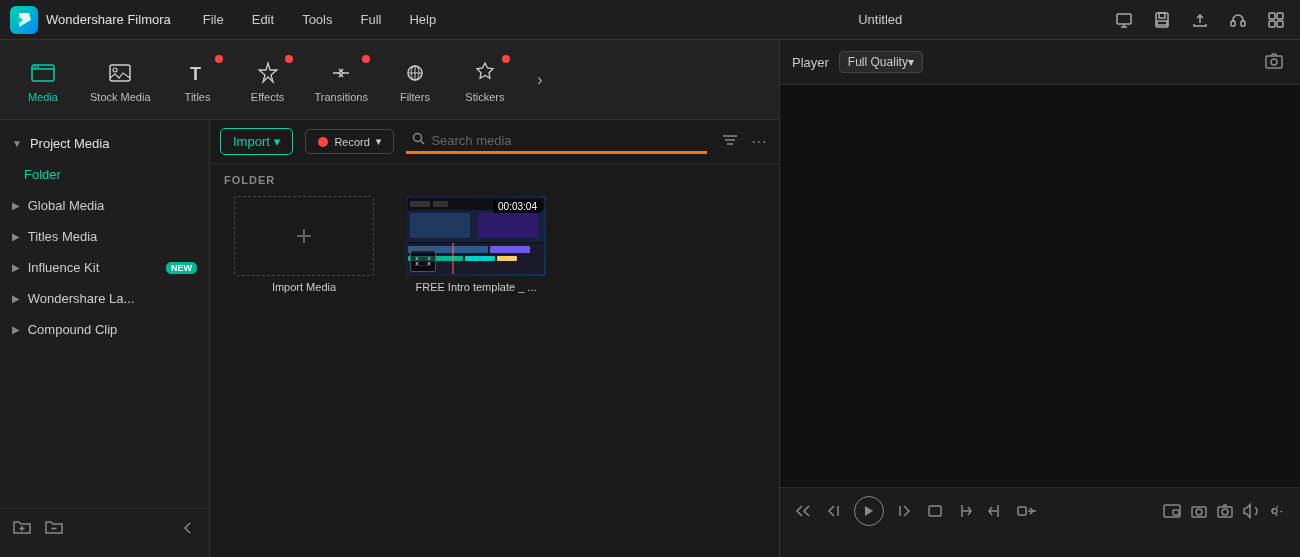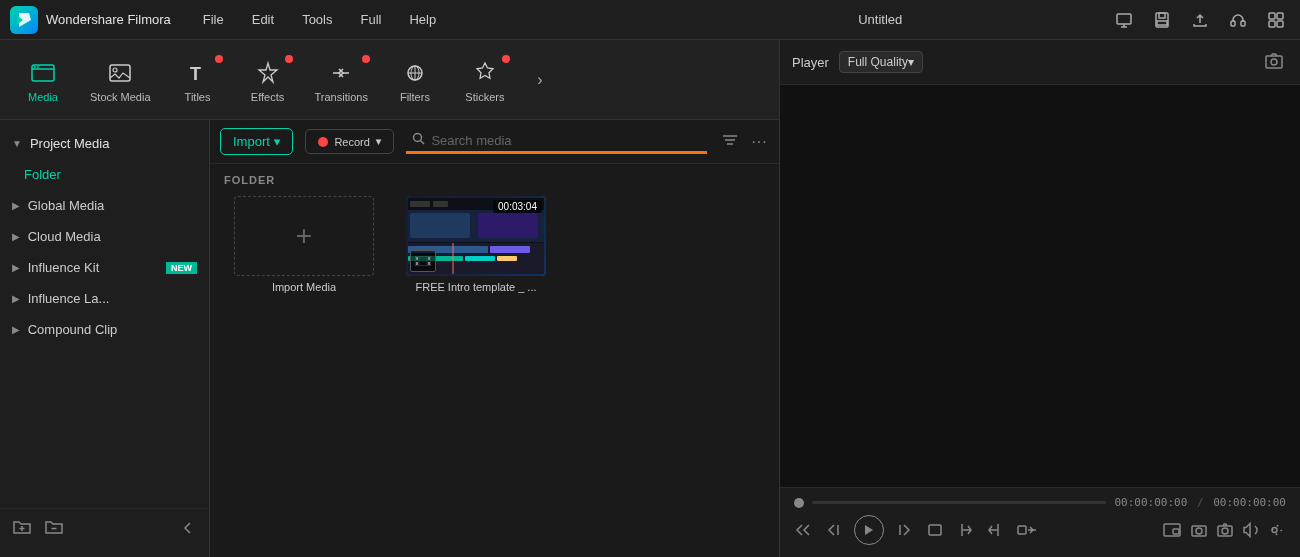--- a/index.html
+++ b/index.html
@@ -184,21 +184,21 @@
       font-size: 10px;
       margin-right: 8px;
       color: #888;
     }
     .sidebar-item-label { flex: 1; }
     .badge-new {
       background: #00b894;
       color: white;
       font-size: 9px;
       padding: 1px 5px;
-      border-radius: 0;
+      border-radius: 5px;
       font-weight: bold;
     }
     .sidebar-bottom-btn {
       font-size: 16px;
       color: #888;
       cursor: pointer;
     }
     .collapse-btn {
       margin-left: auto;
       font-size: 14px;
@@ -649,32 +649,32 @@
               <span class="sidebar-item-label">Folder</span>
             </div>
 
             <div class="sidebar-item">
               <span class="sidebar-chevron">▶</span>
               <span class="sidebar-item-label">Global Media</span>
             </div>
 
             <div class="sidebar-item">
               <span class="sidebar-chevron">▶</span>
-              <span class="sidebar-item-label">Cloud Media</span>
+              <span class="sidebar-item-label">Titles Media</span>
             </div>
 
             <div class="sidebar-item">
               <span class="sidebar-chevron">▶</span>
               <span class="sidebar-item-label">Influence Kit</span>
               <span class="badge-new">NEW</span>
             </div>
 
             <div class="sidebar-item">
               <span class="sidebar-chevron">▶</span>
-              <span class="sidebar-item-label">Influence La...</span>
+              <span class="sidebar-item-label">Wondershare La...</span>
             </div>
 
             <div class="sidebar-item">
               <span class="sidebar-chevron">▶</span>
               <span class="sidebar-item-label">Compound Clip</span>
             </div>
           </div>
 
           <div class="sidebar-footer">
             <div class="sidebar-bottom-btn">
@@ -809,29 +809,20 @@
           <circle cx="10" cy="10" r="3"></circle>
           <path d="M7 4l1.5-2h3L13 4"></path>
         </svg>
       </div>
     </div>
 
     <div class="player-view"></div>
 
     <div class="player-controls">
 
-      <div class="progress-bar-container">
-        <div class="progress-dot"></div>
-        <div class="progress-track"></div>
-        <div class="time-display">
-          <span>00:00:00:00</span>
-          <span class="time-separator">/</span>
-          <span>00:00:00:00</span>
-        </div>
-      </div>
 
       <div class="playback-controls">
 
         <div class="ctrl-btn">
           <svg width="18" height="18" viewBox="0 0 18 18" fill="none" stroke="#888" stroke-width="1.5">
             <path d="M8 4L3 9l5 5M15 4l-5 5 5 5"></path>
           </svg>
         </div>
 
         <div class="ctrl-btn">

